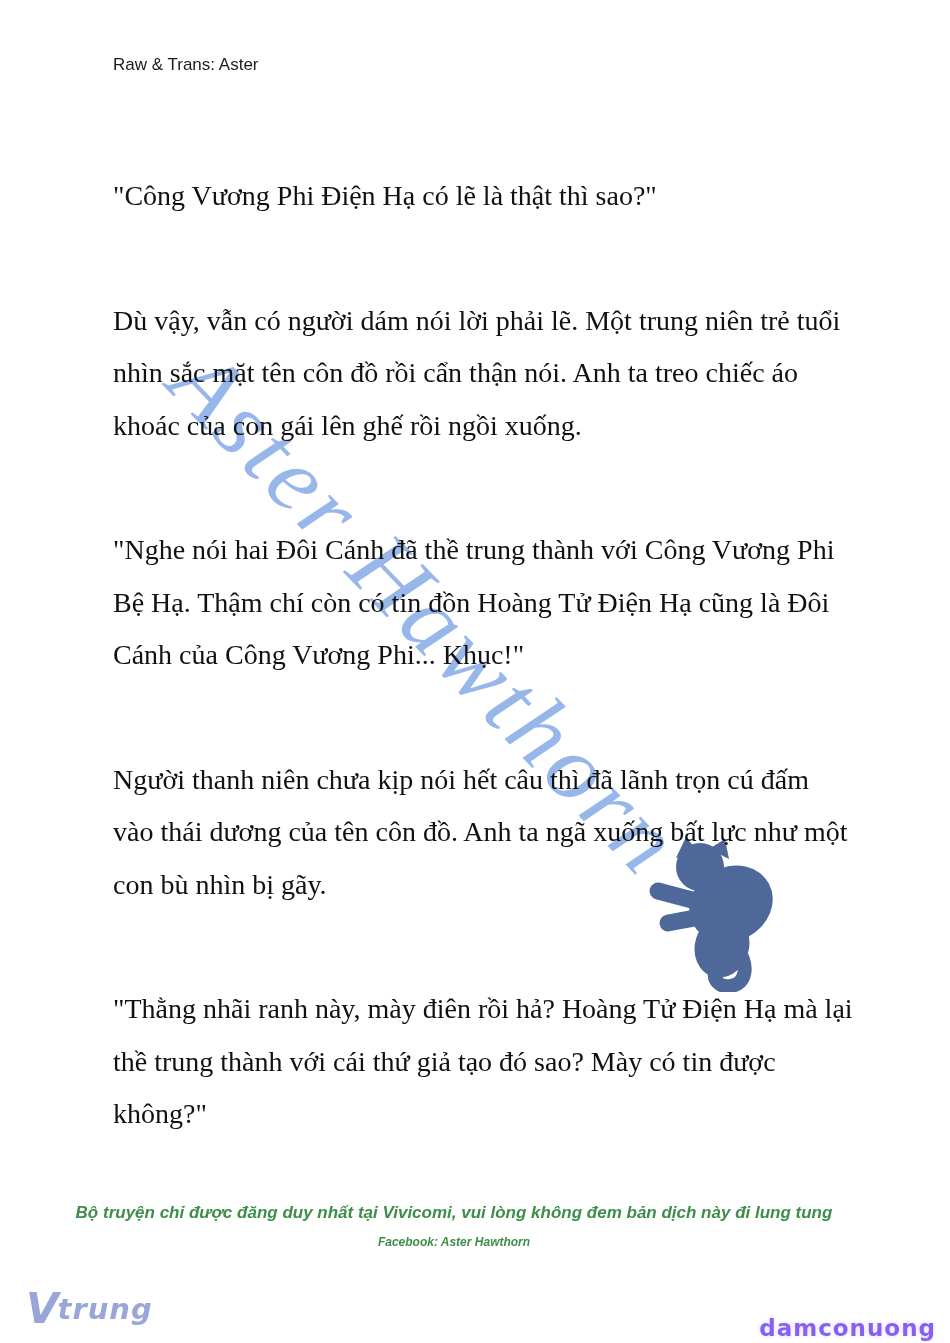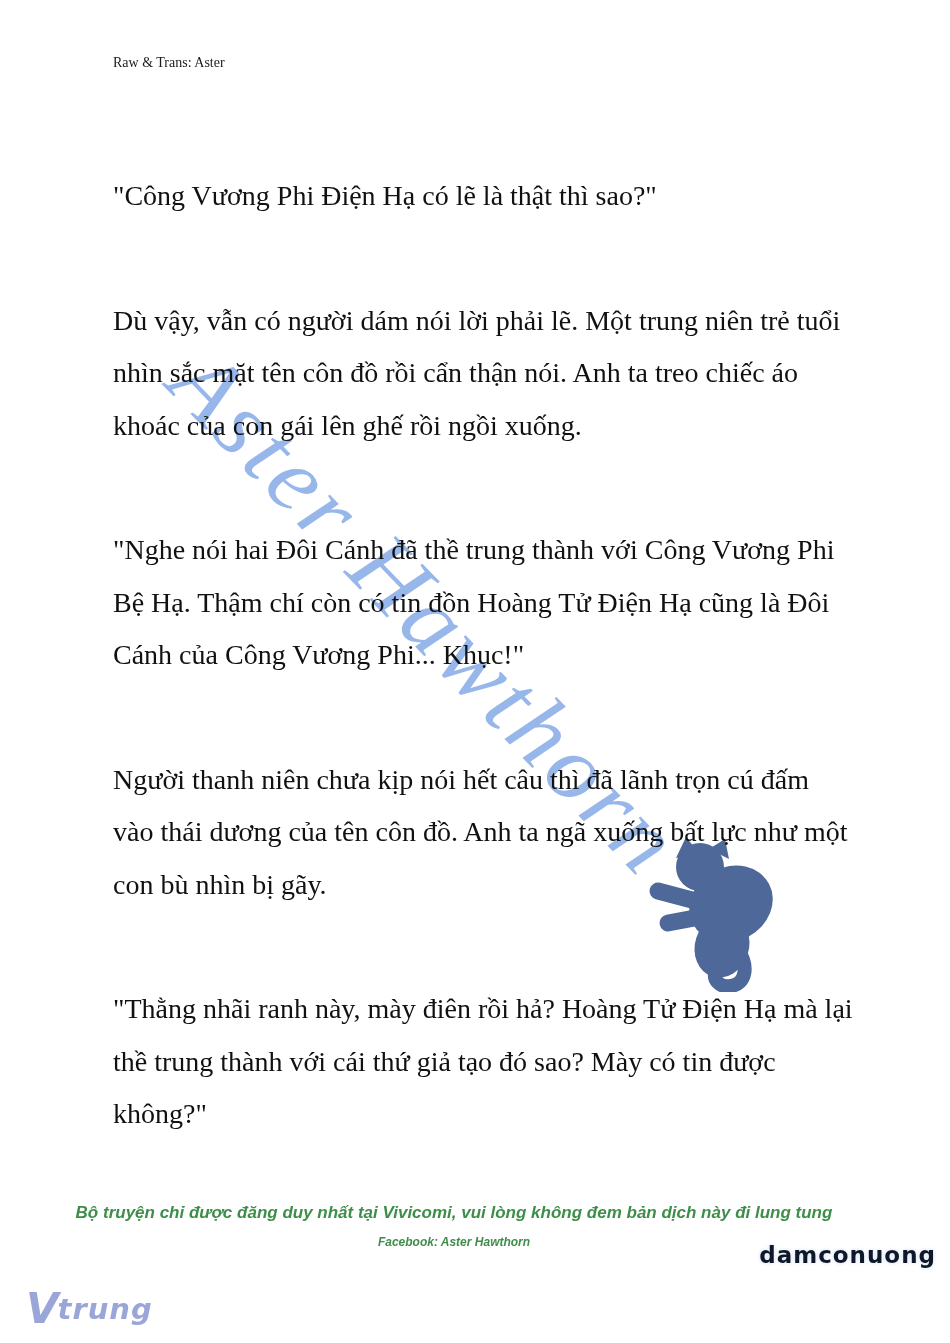--- a/index.html
+++ b/index.html
@@ -9,22 +9,22 @@
     background: #ffffff;
     font-family: "Liberation Serif", serif;
     overflow: hidden;
   }
 
   
   .header-credit {
     position: absolute;
     left: 113px;
     top: 55px;
-    font-family: Liberation Serif, serif;
-    font-size: 14px;
+    font-family: Liberation Sans, sans-serif;
+    font-size: 17px;
     color: #1c1c1c;
     z-index: 3;
   }
 
   
   .watermark {
     position: absolute;
     left: 427px;
     top: 612px;
     transform: translate(-50%, -50%) rotate(46deg);
@@ -103,27 +103,27 @@
     vertical-align: -4px;
     margin-right: -2px;
   }
   .vcomycs-logo .rest {
     font-size: 29px;
   }
 
   .damconuong-mark {
     position: absolute;
     right: 14px;
-    top: 1242px;
+    top: 1315px;
     z-index: 3;
     font-family: "DejaVu Sans", sans-serif;
     font-weight: bold;
     font-size: 23px;
     letter-spacing: 1px;
-    color: #0f172a;
+    color: #8b5cf6;
     text-shadow: 0 0 1px #ffffff, 0 0 4px #cfe0f4;
     text-align: center;
   }
 </style>
 </head>
 <body>
 
 <div class="watermark">Aster Hawthorn</div>
 
 <div class="cat-wrap">

